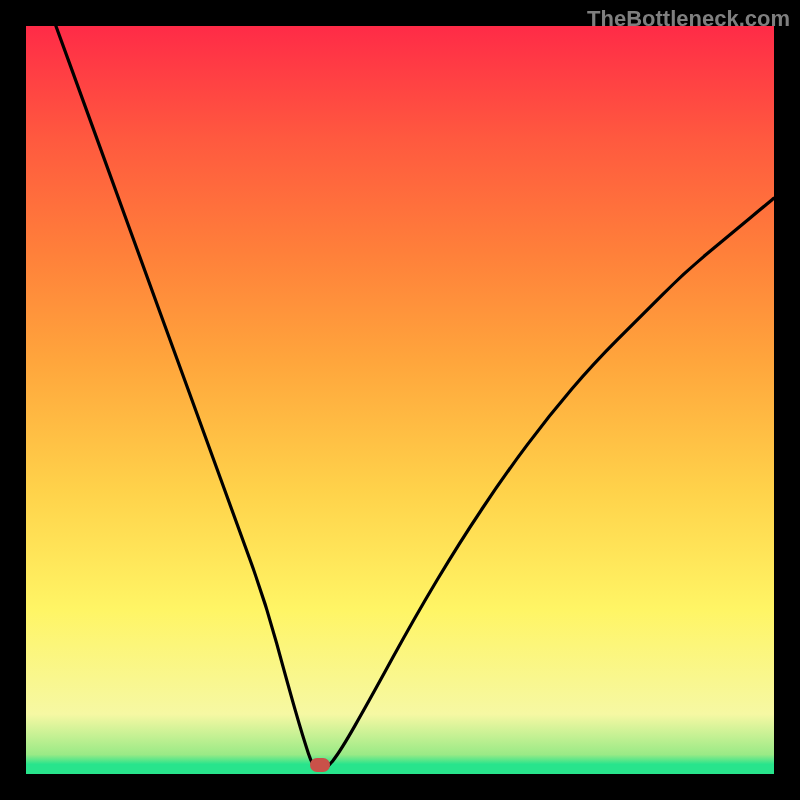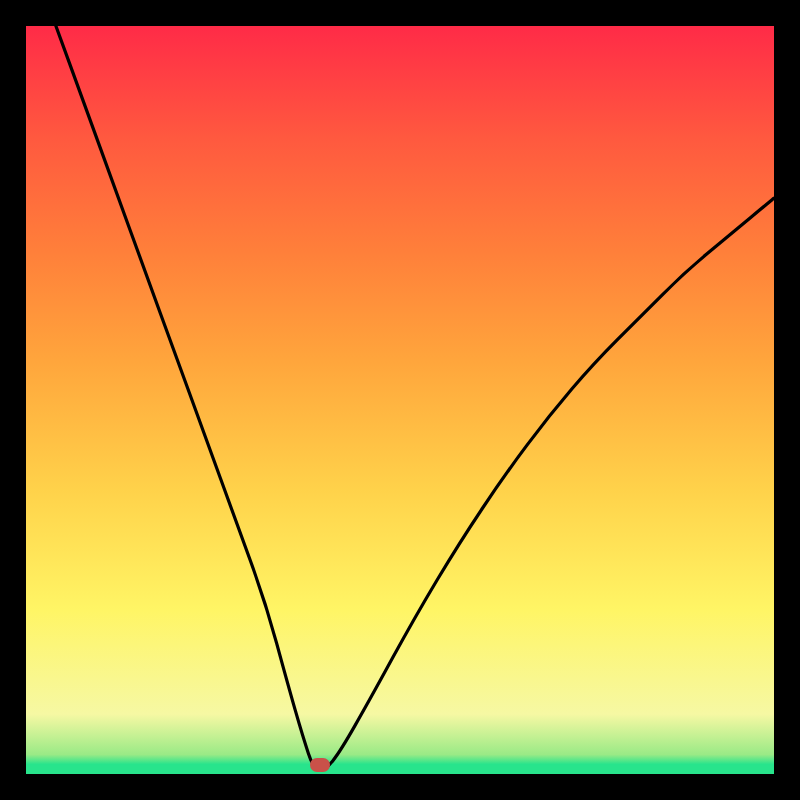--- a/index.html
+++ b/index.html
@@ -60,13 +60,14 @@
 </head>
 <body>
 
 <div class="frame">
   <div class="plot">
     <svg class="curve" viewBox="0 0 748 748">
       <path id="curve-path" d="M 29.9 0.0 Q 29.9 0.0 44.9 41.1 Q 59.8 82.3 74.8 123.4 Q 89.8 164.6 104.7 205.7 Q 119.7 246.8 134.6 288.0 Q 149.6 329.1 164.6 370.3 Q 179.5 411.4 194.5 452.5 Q 209.4 493.7 224.4 534.8 Q 239.4 576.0 250.6 617.1 Q 261.8 658.2 269.3 684.4 Q 276.8 710.6 282.4 727.4 Q 288.0 744.3 293.6 744.3 Q 299.2 744.3 306.7 734.9 Q 314.2 725.6 329.1 699.4 Q 344.1 673.2 366.5 632.1 Q 389.0 590.9 411.4 553.5 Q 433.8 516.1 456.3 482.5 Q 478.7 448.8 501.2 418.9 Q 523.6 389.0 546.0 362.8 Q 568.5 336.6 590.9 314.2 Q 613.4 291.7 635.8 269.3 Q 658.2 246.8 680.7 228.1 Q 703.1 209.4 725.6 190.7 T 748.0 172.0" fill="none" stroke="#000" stroke-width="3.2" stroke-linecap="round"></path>
     </svg>
     <div class="marker" id="marker" style="left: 283.964px; top: 732.024px;"></div>
   </div>
+  <div class="watermark">TheBottleneck.com</div>
 </div>
 
 </body></html>

